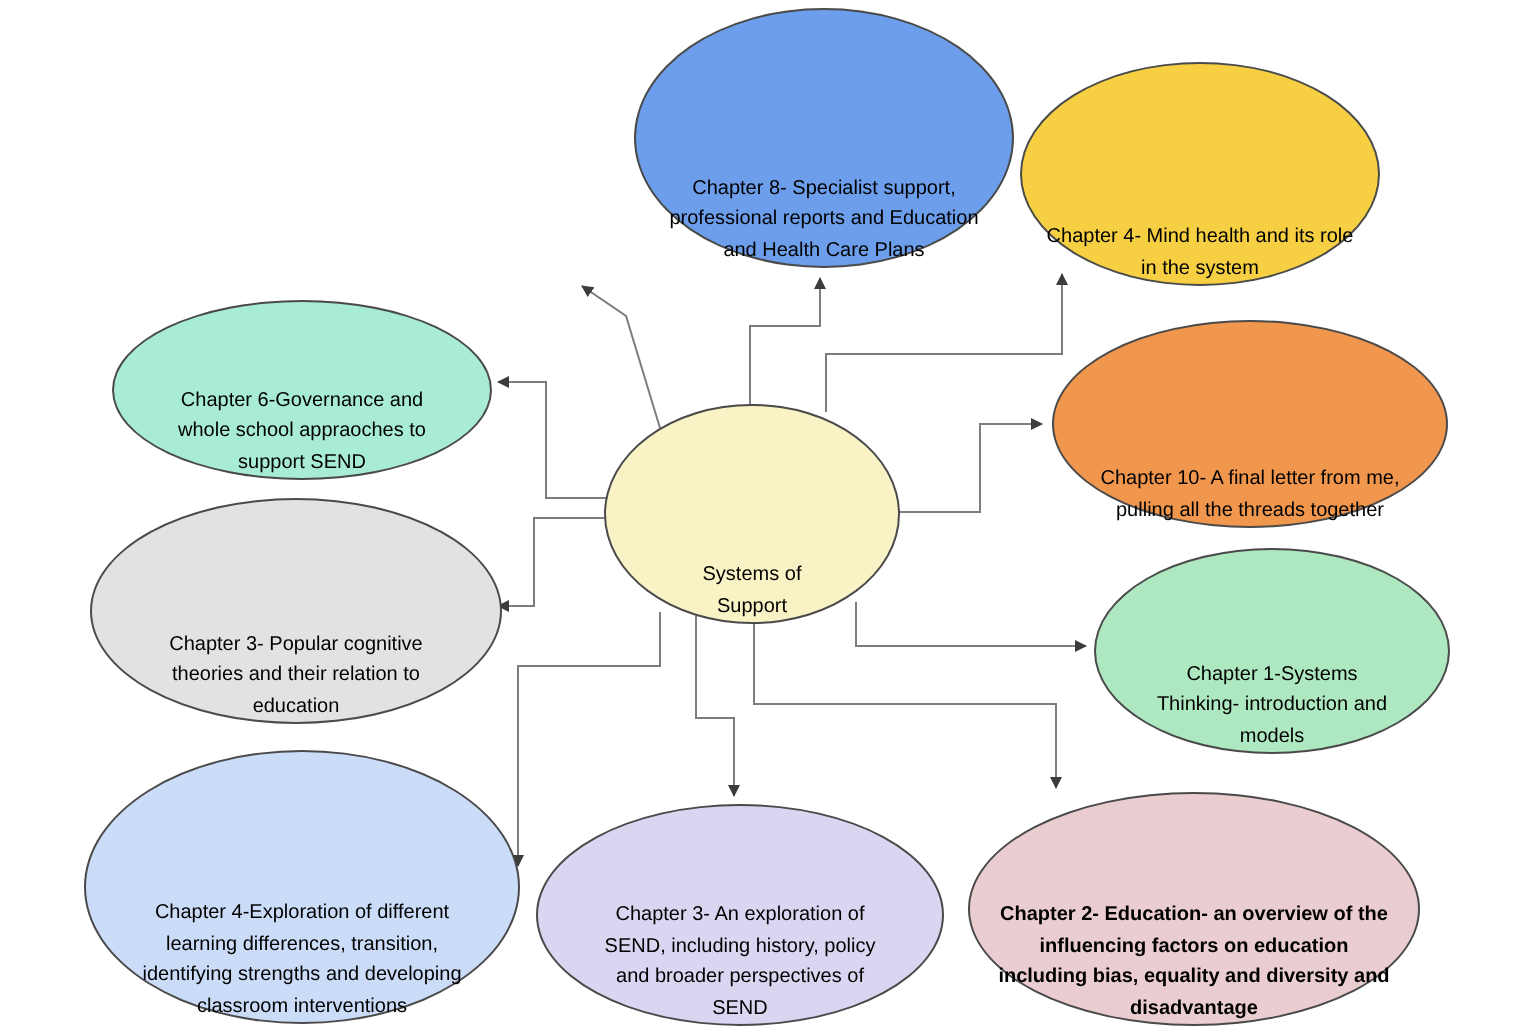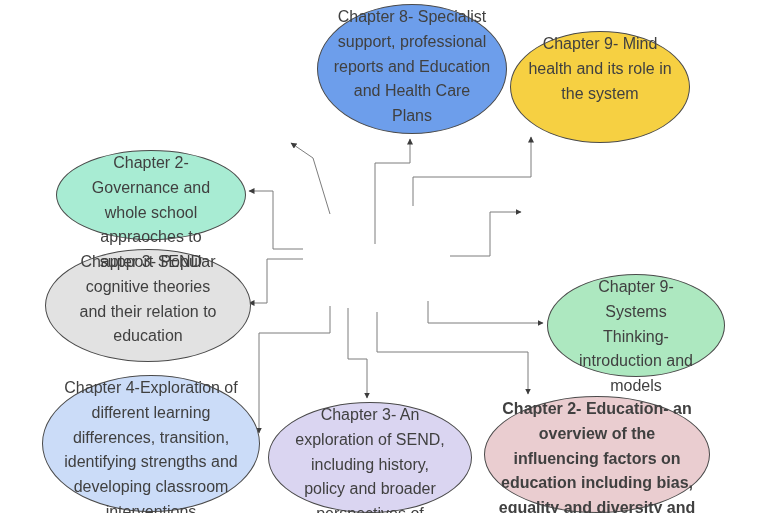--- a/index.html
+++ b/index.html
@@ -8,23 +8,23 @@
     width:768px;height:513px;
     background:#ffffff;
     overflow:hidden;
     font-family:"Liberation Sans", sans-serif;
   }
   .wires{position:absolute;left:0;top:0;width:768px;height:513px;}
   .node{
     position:absolute;
     border-radius:50%;
     border:1px solid #4a4a4a;
-    display:flex;align-items:flex-start;justify-content:center;
+    display:flex;align-items:flex-end;justify-content:center;
     text-align:center;
-    font-size:16px;line-height:1.55;color:#404040;
+    font-size:10px;line-height:1.55;color:#000000;
     box-sizing:border-box;
   }
   .node .label{display:block;}
   
   .n-center{left:302px;top:202px;width:148px;height:110px;}
   .n-center .label{width:80px;}
   .n-ch1{left:547px;top:274px;width:178px;height:103px;}
   .n-ch1 .label{width:120px;}
   .n-ch2{left:484px;top:396px;width:226px;height:117px;}
   .n-ch2 .label{width:200px;}
@@ -62,48 +62,54 @@
     <polyline points="413,206 413,177 531,177 531,137" marker-end="url(#arw)"></polyline>
     <polyline points="450,256 490,256 490,212 521,212" marker-end="url(#arw)"></polyline>
     <polyline points="428,301 428,323 543,323" marker-end="url(#arw)"></polyline>
     <polyline points="377,312 377,352 528,352 528,394" marker-end="url(#arw)"></polyline>
     <polyline points="348,308 348,359 367,359 367,398" marker-end="url(#arw)"></polyline>
     <polyline points="330,306 330,333 259,333 259,433" marker-end="url(#arw)"></polyline>
     <polyline points="303,259 267,259 267,303 249,303" marker-end="url(#arw)"></polyline>
     <polyline points="303,249 273,249 273,191 249,191" marker-end="url(#arw)"></polyline>
   </svg>
 
+  <div class="node n-center" style="background: rgb(249, 242, 197);">
+    <span class="label">Systems of Support</span>
+  </div>
 
   <div class="node n-ch1" style="background: rgb(173, 232, 192);">
-    <span class="label">Chapter 9-Systems Thinking- introduction and models</span>
+    <span class="label">Chapter 1-Systems Thinking- introduction and models</span>
   </div>
 
   <div class="node n-ch2" style="background: rgb(234, 205, 208); font-weight: bold;">
     <span class="label">Chapter 2- Education- an overview of the influencing factors on education including bias, equality and diversity and disadvantage</span>
   </div>
 
   <div class="node n-ch3" style="background: rgb(218, 213, 241);">
     <span class="label">Chapter 3- An exploration of SEND, including history, policy and broader perspectives of SEND</span>
   </div>
 
   <div class="node n-ch4" style="background: rgb(203, 220, 248);">
     <span class="label">Chapter 4-Exploration of different learning differences, transition, identifying strengths and developing classroom interventions</span>
   </div>
 
   <div class="node n-ch5" style="background: rgb(226, 226, 226);">
     <span class="label">Chapter 3- Popular cognitive theories and their relation to education</span>
   </div>
 
   <div class="node n-ch6" style="background: rgb(168, 236, 211);">
-    <span class="label">Chapter 2-Governance and whole school appraoches to support SEND</span>
+    <span class="label">Chapter 6-Governance and whole school appraoches to support SEND</span>
   </div>
 
 
   <div class="node n-ch8" style="background: rgb(109, 158, 235);">
     <span class="label">Chapter 8- Specialist support, professional reports and Education and Health Care Plans</span>
   </div>
 
   <div class="node n-ch9" style="background: rgb(246, 208, 66);">
-    <span class="label">Chapter 9- Mind health and its role in the system</span>
+    <span class="label">Chapter 4- Mind health and its role in the system</span>
   </div>
 
+  <div class="node n-ch10" style="background: rgb(240, 150, 77);">
+    <span class="label">Chapter 10- A final letter from me, pulling all the threads together</span>
+  </div>
 
 </div>
 
 </body></html>

